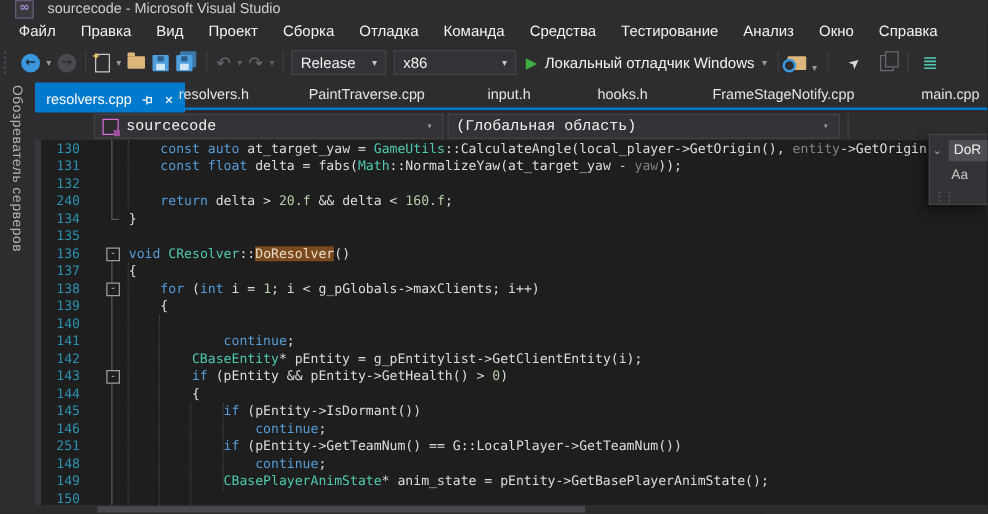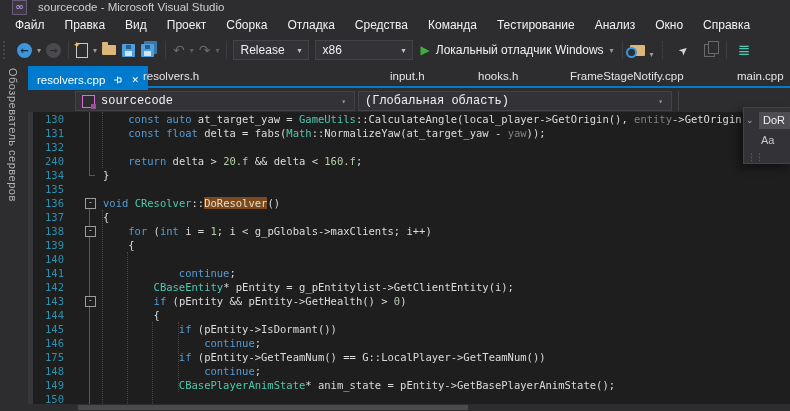--- a/index.html
+++ b/index.html
@@ -110,22 +110,22 @@
   <div class="abs title-text">sourcecode - Microsoft Visual Studio</div>
 </div>
 
 <div class="abs menubar" id="menubar">
     <span class="menu-item">Файл</span>
     <span class="menu-item">Правка</span>
     <span class="menu-item">Вид</span>
     <span class="menu-item">Проект</span>
     <span class="menu-item">Сборка</span>
     <span class="menu-item">Отладка</span>
+    <span class="menu-item">Команда</span>
     <span class="menu-item">Средства</span>
-    <span class="menu-item">Команда</span>
     <span class="menu-item">Тестирование</span>
     <span class="menu-item">Анализ</span>
     <span class="menu-item">Окно</span>
     <span class="menu-item">Справка</span>
   </div>
 
 <div class="abs toolbar">
   <span class="grip"></span>
   <span class="tbtn">
       <span class="circ back">←</span>
@@ -197,20 +197,21 @@
 
 <div class="abs tabstrip" id="tabstrip">
   <div class="tab-active">
     <span>resolvers.cpp</span>
     <svg width="10" height="10" viewBox="0 0 10 10">
         <path d="M1 5 H4.5 M4.5 1.5 V8.5 M4.5 3 H8 V7 H4.5" fill="none" stroke="#ffffff" stroke-width="1"></path>
       </svg>
     <span class="tab-close">✕</span>
   </div>
 <span class="tab-inactive" style="left: 115px;">resolvers.h</span>
+    <span class="tab-inactive" style="left: 219px;">PaintTraverse.cpp</span>
     <span class="tab-inactive" style="left: 362px;">input.h</span>
     <span class="tab-inactive" style="left: 450px;">hooks.h</span>
     <span class="tab-inactive" style="left: 542px;">FrameStageNotify.cpp</span>
     <span class="tab-inactive" style="left: 709px;">main.cpp</span>
   </div>
 
 <div class="abs navbar">
   <div class="nav-combo" style="left:47px;width:280px;">
     <span style="display:flex;align-items:center;">
         <span class="proj-ic"></span>
@@ -302,21 +303,21 @@
       </div>
       <div class="row" style="top: 210px;">
         <span class="ln">145</span>
         <span class="code"><span class="p">			</span><span class="k">if</span><span class="p"> (pEntity-&gt;IsDormant())</span></span>
       </div>
       <div class="row" style="top: 224px;">
         <span class="ln">146</span>
         <span class="code"><span class="p">				</span><span class="k">continue</span><span class="p">;</span></span>
       </div>
       <div class="row" style="top: 238px;">
-        <span class="ln">175</span>
+        <span class="ln">251</span>
         <span class="code"><span class="p">			</span><span class="k">if</span><span class="p"> (pEntity-&gt;GetTeamNum() == G::LocalPlayer-&gt;GetTeamNum())</span></span>
       </div>
       <div class="row" style="top: 252px;">
         <span class="ln">148</span>
         <span class="code"><span class="p">				</span><span class="k">continue</span><span class="p">;</span></span>
       </div>
       <div class="row" style="top: 266px;">
         <span class="ln">149</span>
         <span class="code"><span class="p">			</span><span class="t">CBasePlayerAnimState</span><span class="p">* anim_state = pEntity-&gt;GetBasePlayerAnimState();</span></span>
       </div>

